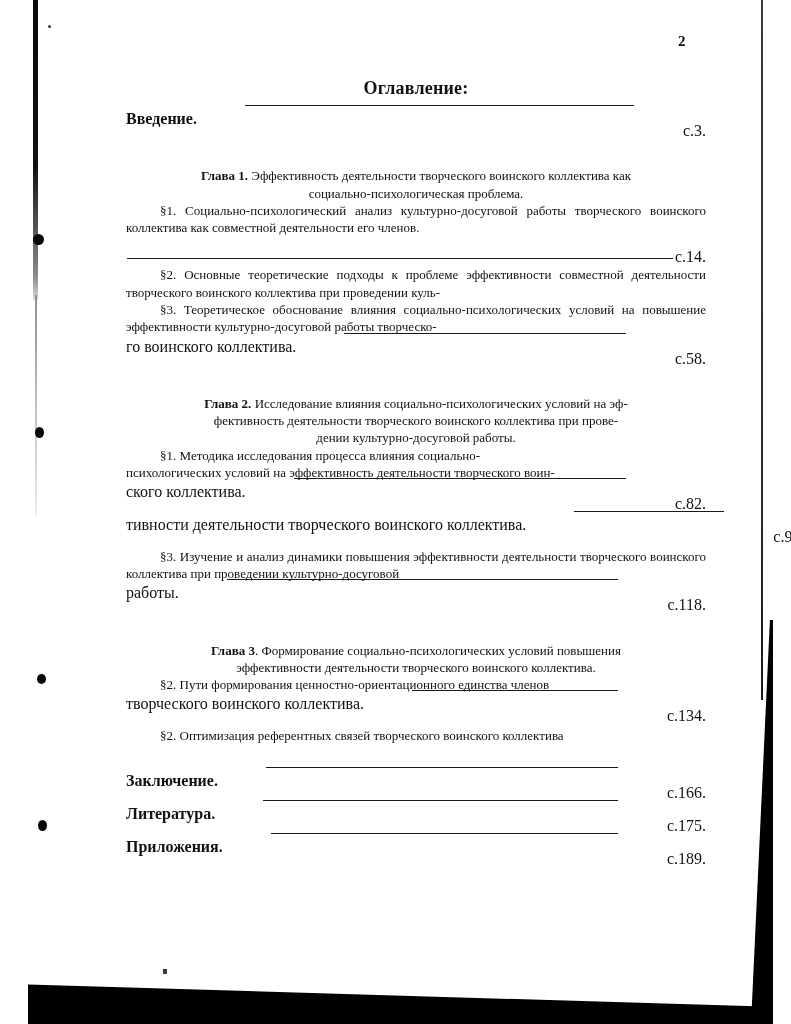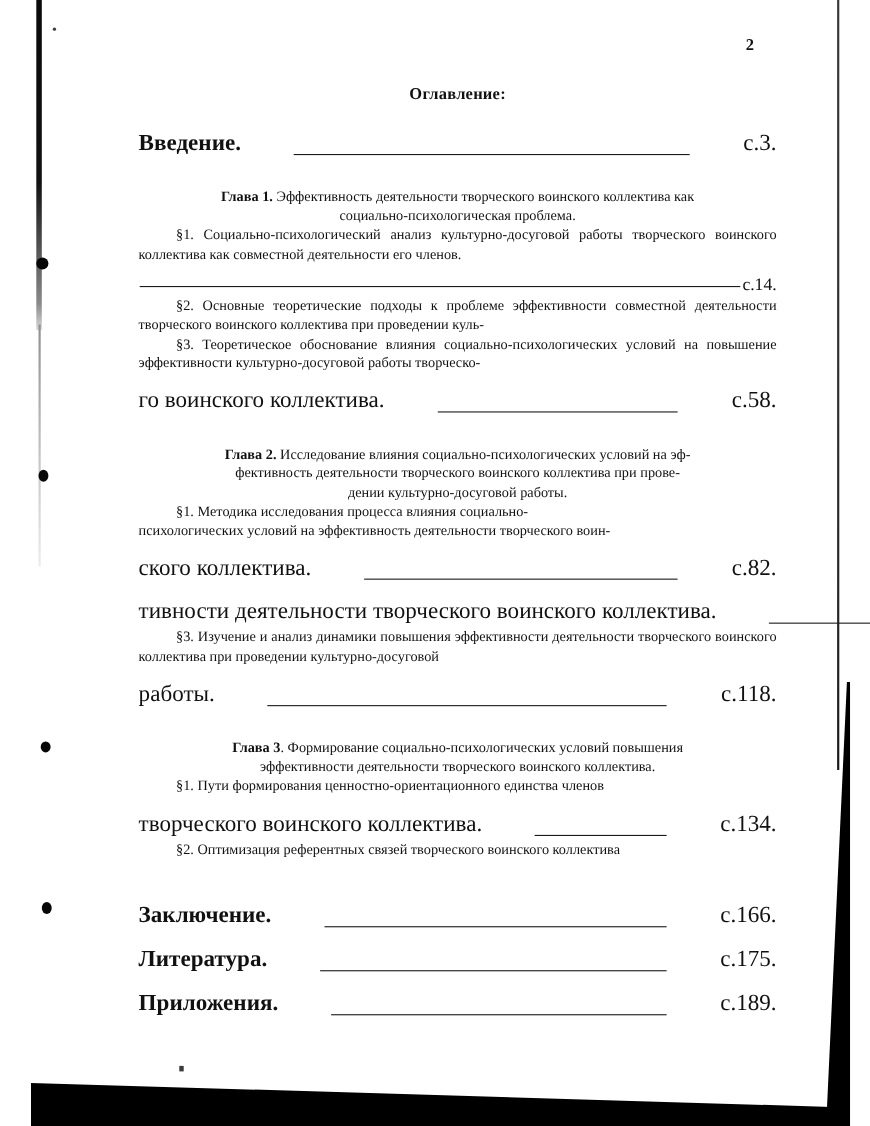--- a/index.html
+++ b/index.html
@@ -80,39 +80,39 @@
   .page-number {
     position: absolute;
     left: 678px;
     top: 33px;
     font-size: 15px;
     font-weight: bold;
     letter-spacing: .5px;
   }
   .doc-title {
     text-align: center;
-    font-size: 15px;
+    font-size: 18px;
     font-weight: bold;
     margin-top: 78px;
     margin-bottom: 0;
     letter-spacing: .2px;
   }
   .entry {
     font-size: 13px;
     line-height: 1.33;
     margin: 0;
   }
   .entry.first-line-indent { text-indent: 34px; }
   .entry.justify { text-align: justify; text-align-last: left; }
   .entry.center { text-align: center; }
 
   .row {
     display: flex;
-    align-items: flex-end;
-    font-size: 21px;
+    align-items: flex-start;
+    font-size: 16px;
     line-height: 1.33;
     gap: 47px;
   }
   .row .lead-text { white-space: pre; }
   .leader {
     flex: 1 1 auto;
     border-bottom: 1.4px solid #1a1a1a;
     position: relative;
     top: -3px;
     margin: 0 1px;
@@ -214,21 +214,21 @@
       <span class="pg">с.118.</span>
     </div>
 
     <div class="gap-lg"></div>
 
     <div class="entry center">
       <b>Глава 3</b><span>. Формирование социально-психологических условий повышения</span>
     </div>
     <div class="entry center">эффективности деятельности творческого воинского коллектива.</div>
 
-    <div class="entry justify first-line-indent">§1.  Пути  формирования  ценностно-ориентационного  единства  членов</div>
+    <div class="entry justify first-line-indent">§2.  Пути  формирования  ценностно-ориентационного  единства  членов</div>
     <div class="row">
       <span class="lead-text">творческого воинского коллектива.</span>
       <span class="leader"></span>
       <span class="pg">с.134.</span>
     </div>
 
     <div class="entry first-line-indent">§2. Оптимизация референтных связей творческого воинского коллектива</div>
 
     <div class="gap-lg"></div>
 

